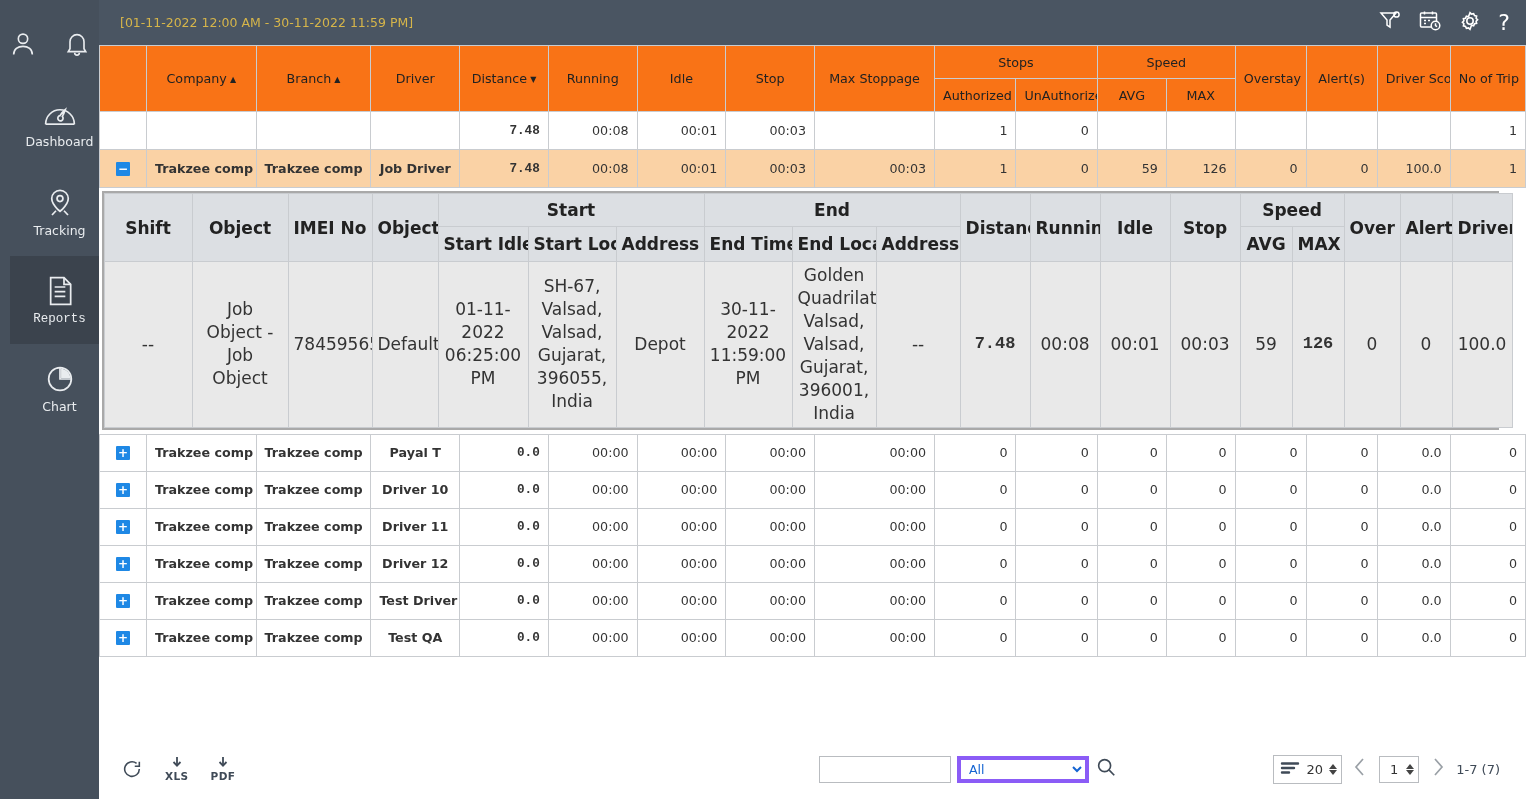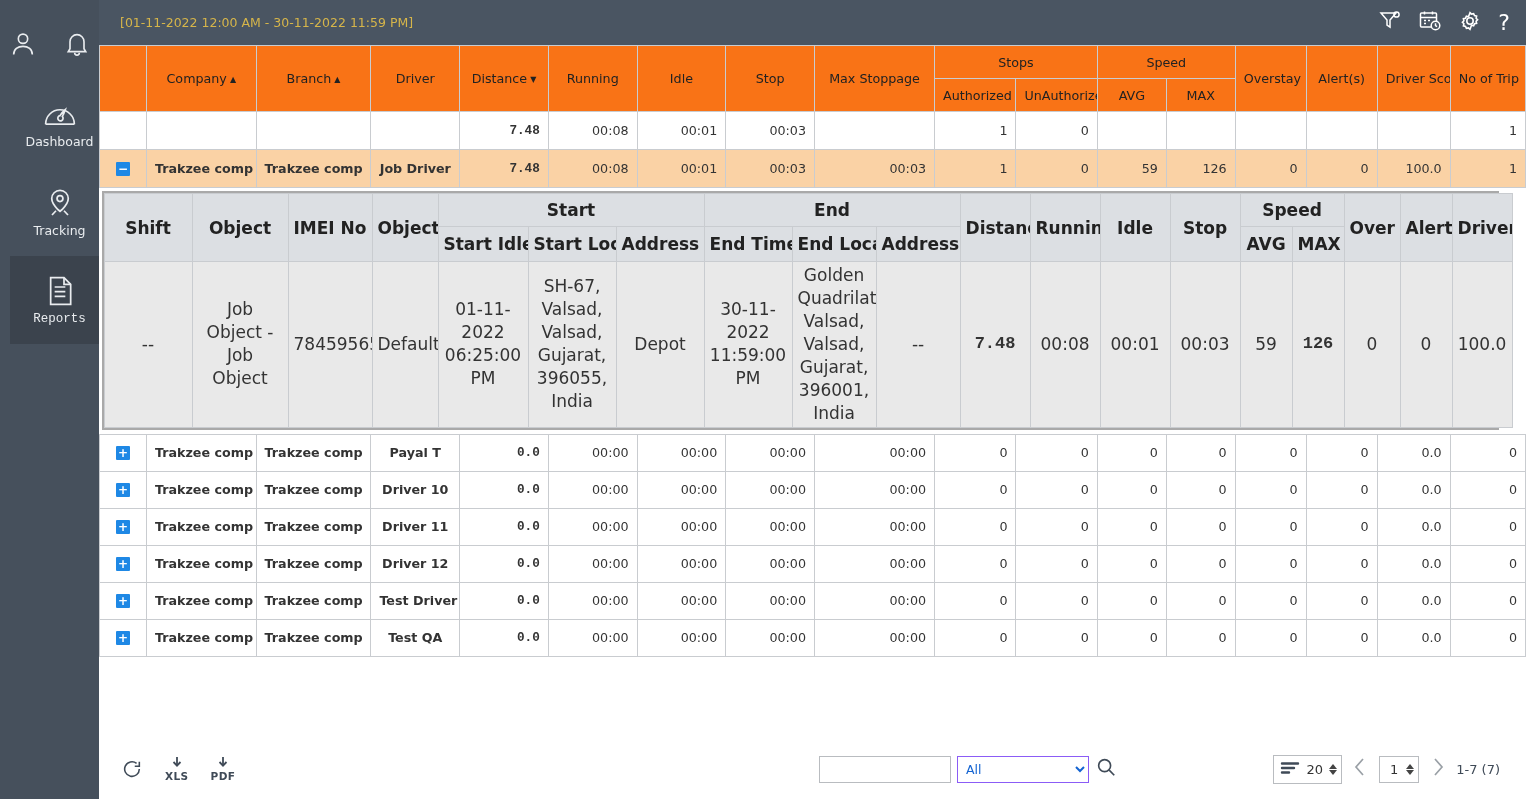--- a/index.html
+++ b/index.html
@@ -134,21 +134,21 @@
   .footer-left { display: flex; align-items: center; gap: 22px; }
   .exp-btn { display: flex; flex-direction: column; align-items: center; cursor: pointer; }
   .exp-btn .lbl { font-size: 10.5px; font-weight: 700; color: #3f4a57; letter-spacing: .4px; margin-top: 1px; }
   .footer-mid { position:absolute; left: 720px; display: flex; align-items: center; gap: 6px; }
   .search-input {
     width: 132px; height: 27px; border: 1px solid #b9bcc0; background:#fff;
     font-size: 12.5px; padding: 0 6px; color:#333;
     font-family: "DejaVu Sans", "Liberation Sans", sans-serif;
   }
   .search-select {
-    width: 132px; height: 27px; border: 1px solid #8b5cf6; background:#fff;
+    width: 132px; height: 27px; border: 4px solid #8b5cf6; background:#fff;
     font-size: 12.5px; padding: 0 4px; color:#1464d2;
     font-family: "DejaVu Sans", "Liberation Sans", sans-serif;
   }
   .footer-right {
     position: absolute; right: 26px; display: flex; align-items: center; gap: 9px;
   }
   .pagesize-box {
     display:flex; align-items:center; gap:6px;
     border: 1px solid #b9bcc0; height: 29px; padding: 0 4px 0 6px; background:#fff;
   }
@@ -214,20 +214,31 @@
         <span>
           <svg width="30" height="32" viewBox="0 0 22 24" fill="none" stroke="#e9ecef" stroke-width="1.3">
             <path d="M4 2h10l5 5v15H4z"></path>
               <path d="M14 2v5h5"></path>
             <path d="M7 9h8M7 12.5h8M7 16h8"></path>
           </svg>
         </span>
         <span class="nav-label">Reports</span>
       </div>
 
+      <div class="nav-item">
+        <span>
+          <svg width="32" height="32" viewBox="0 0 24 24" fill="none" stroke="#e9ecef" stroke-width="1.3">
+            <circle cx="12" cy="12" r="8.5"></circle>
+            <path d="M12 3.5v8.5h8.5"></path>
+            <path d="M12 12l6 6" stroke-opacity="0"></path>
+            <path d="M12.8 4.2A8 8 0 0 1 20 11.2h-7.2z" fill="#e9ecef" stroke="none"></path>
+          </svg>
+        </span>
+        <span class="nav-label">Chart</span>
+      </div>
 
     </div>
   </div>
 
   <div class="main">
 
     <div class="titlebar">
       <span class="daterange">[01-11-2022 12:00 AM - 30-11-2022 11:59 PM]</span>
       <span class="titlebar-spacer"></span>
       <span class="title-icons">

